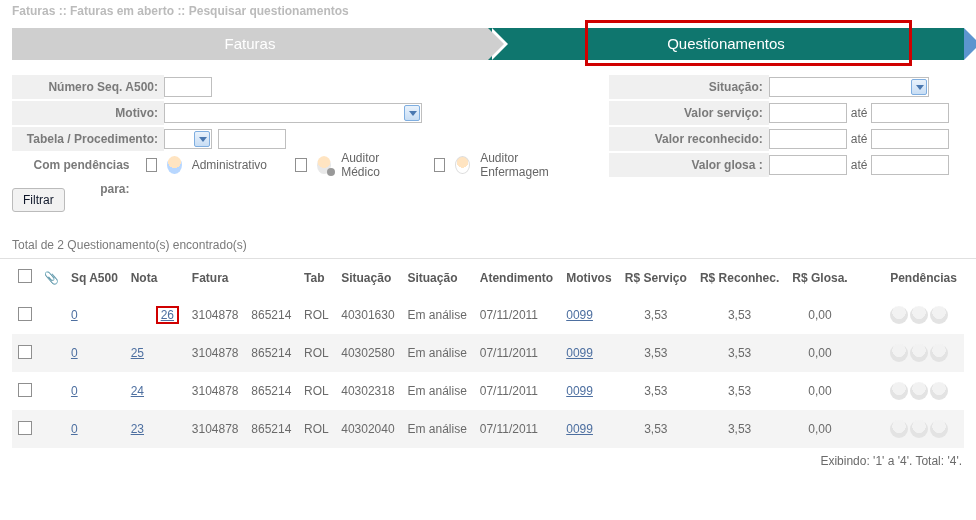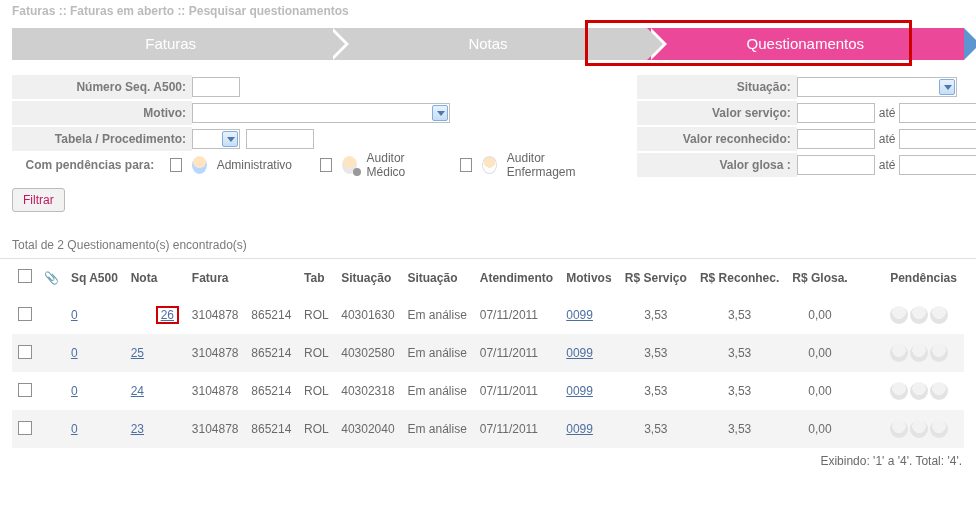--- a/index.html
+++ b/index.html
@@ -2,44 +2,44 @@
 <html><head>
 <meta charset="utf-8">
 <style>
 *{box-sizing:border-box;margin:0;padding:0;}
 body{font-family:"Trebuchet MS",Verdana,Arial,sans-serif;font-size:12px;color:#666;background:#fff;width:976px;}
 .breadcrumb{font-size:12px;color:#bbb;font-weight:bold;padding:4px 12px 10px;}
 .tabswrap{padding:0 12px;position:relative;}
 .tab-track{display:flex;height:32px;margin-bottom:14px;}
 .ch{position:relative;flex:1;height:32px;line-height:32px;text-align:center;color:#fff;font-size:15px;}
 .ch-gray{background:#cfcfcf;}
-.ch-blue{background:#ec4899;}
+.ch-blue{background:#0f766e;}
 .ch::after{content:"";position:absolute;right:-16px;top:0;width:0;height:0;border-top:16px solid transparent;border-bottom:16px solid transparent;z-index:2;}
 .ch::before{content:"";position:absolute;right:-20px;top:0;width:0;height:0;border-top:16px solid transparent;border-bottom:16px solid transparent;border-left:16px solid #fff;z-index:1;}
 .ch-gray::after{border-left:16px solid #cfcfcf;}
 .ch-blue::after{border-left:16px solid #5c95cf;}
 .redbox{position:absolute;border:3px solid #d00000;pointer-events:none;}
 .filter{display:flex;gap:40px;padding:0 12px;}
 .fcol{flex:1;}
 .frow{display:flex;align-items:center;height:26px;}
-.flabel{width:180px;text-align:right;padding-right:6px;font-weight:bold;color:#7a7a7a;background:#f0f0f0;height:24px;line-height:24px;}
+.flabel{width:152px;text-align:right;padding-right:6px;font-weight:bold;color:#7a7a7a;background:#f0f0f0;height:24px;line-height:24px;}
 .fcolR .flabel{width:160px;}
 .finput{height:20px;border:1px solid #bfbfbf;padding:1px 3px;font:inherit;color:#666;} .w40{width:48px;} .w60{width:68px;} .w70{width:78px;} .w100{width:108px;} .w260{width:258px;}
 .cal{display:inline-block;width:16px;height:16px;border:1px solid #d9a84a;background:linear-gradient(#fff3d6,#ffe6a6);margin:0 4px;border-radius:2px;vertical-align:middle;}
 .dd{position:relative;}
 .ddarrow{position:absolute;right:2px;top:2px;width:16px;height:16px;border:1px solid #7faee0;background:linear-gradient(#e9f2fc,#c8ddf4);border-radius:2px;}
 .ddarrow::after{content:"";position:absolute;left:4px;top:5px;border-left:4px solid transparent;border-right:4px solid transparent;border-top:5px solid #4a78b0;}
 .pendrow{display:flex;align-items:center;gap:10px;padding-left:0;}
 .chk{width:14px;height:14px;border:1px solid #8f8f8f;background:#fff;display:inline-block;}
 .ico{width:18px;height:18px;display:inline-block;border-radius:50%;}
 .ico-admin{background:radial-gradient(circle at 50% 30%,#ffe4c1 45%,#b8d7ff 46%);}
 .ico-med{background:radial-gradient(circle at 50% 30%,#ffe4c1 45%,#e8e8e8 46%);position:relative;}
 .ico-med::after{content:"";position:absolute;right:-4px;bottom:-2px;width:8px;height:8px;border-radius:50%;background:#999;}
 .ico-enf{background:radial-gradient(circle at 50% 30%,#ffe4c1 45%,#fff 46%);border:1px solid #ddd;}
-.btn{border:1px solid #bbb;background:#f2f2f2;padding:4px 10px;border-radius:3px;font:inherit;color:#be185d;margin:10px 12px;cursor:pointer;}
+.btn{border:1px solid #bbb;background:#f2f2f2;padding:4px 10px;border-radius:3px;font:inherit;color:#0f172a;margin:10px 12px;cursor:pointer;}
 .totalmsg{padding:16px 12px 6px;border-bottom:1px solid #e0e0e0;color:#7a7a7a;}
 table{border-collapse:collapse;width:calc(100% - 24px);margin:0 12px;}
 th{font-weight:bold;text-align:left;padding:10px 6px;color:#5a5a5a;font-size:12px;}
 th.r,td.r{text-align:center;}
 td{padding:10px 6px;font-size:12px;color:#6a6a6a;}
 tr.alt{background:#f4f4f4;}
 .lnk{color:#4d6fa0;text-decoration:underline;}
 .clip{color:#999;}
 .notahl{border:2px solid #d00000;padding:0 3px;margin-left:25px;}
 .pend-icons{display:flex;gap:2px;}
@@ -49,21 +49,20 @@
 </head>
 <body>
 
 
 
 <div class="breadcrumb">Faturas :: Faturas em aberto :: Pesquisar questionamentos</div>
 
 <div class="tabswrap">
   <div class="tab-track">
     <div class="ch ch-gray">Faturas</div>
-    <div class="ch ch-gray">Notas</div>
     <div class="ch ch-blue">Questionamentos</div>
   </div>
   <div class="redbox" style="left:585px;top:-8px;width:327px;height:46px;"></div>
 </div>
 
 <div class="filter">
   <div class="fcol">
     <div class="frow">
       <div class="flabel">Número Seq. A500:</div>
       <input class="finput w40" style="">

